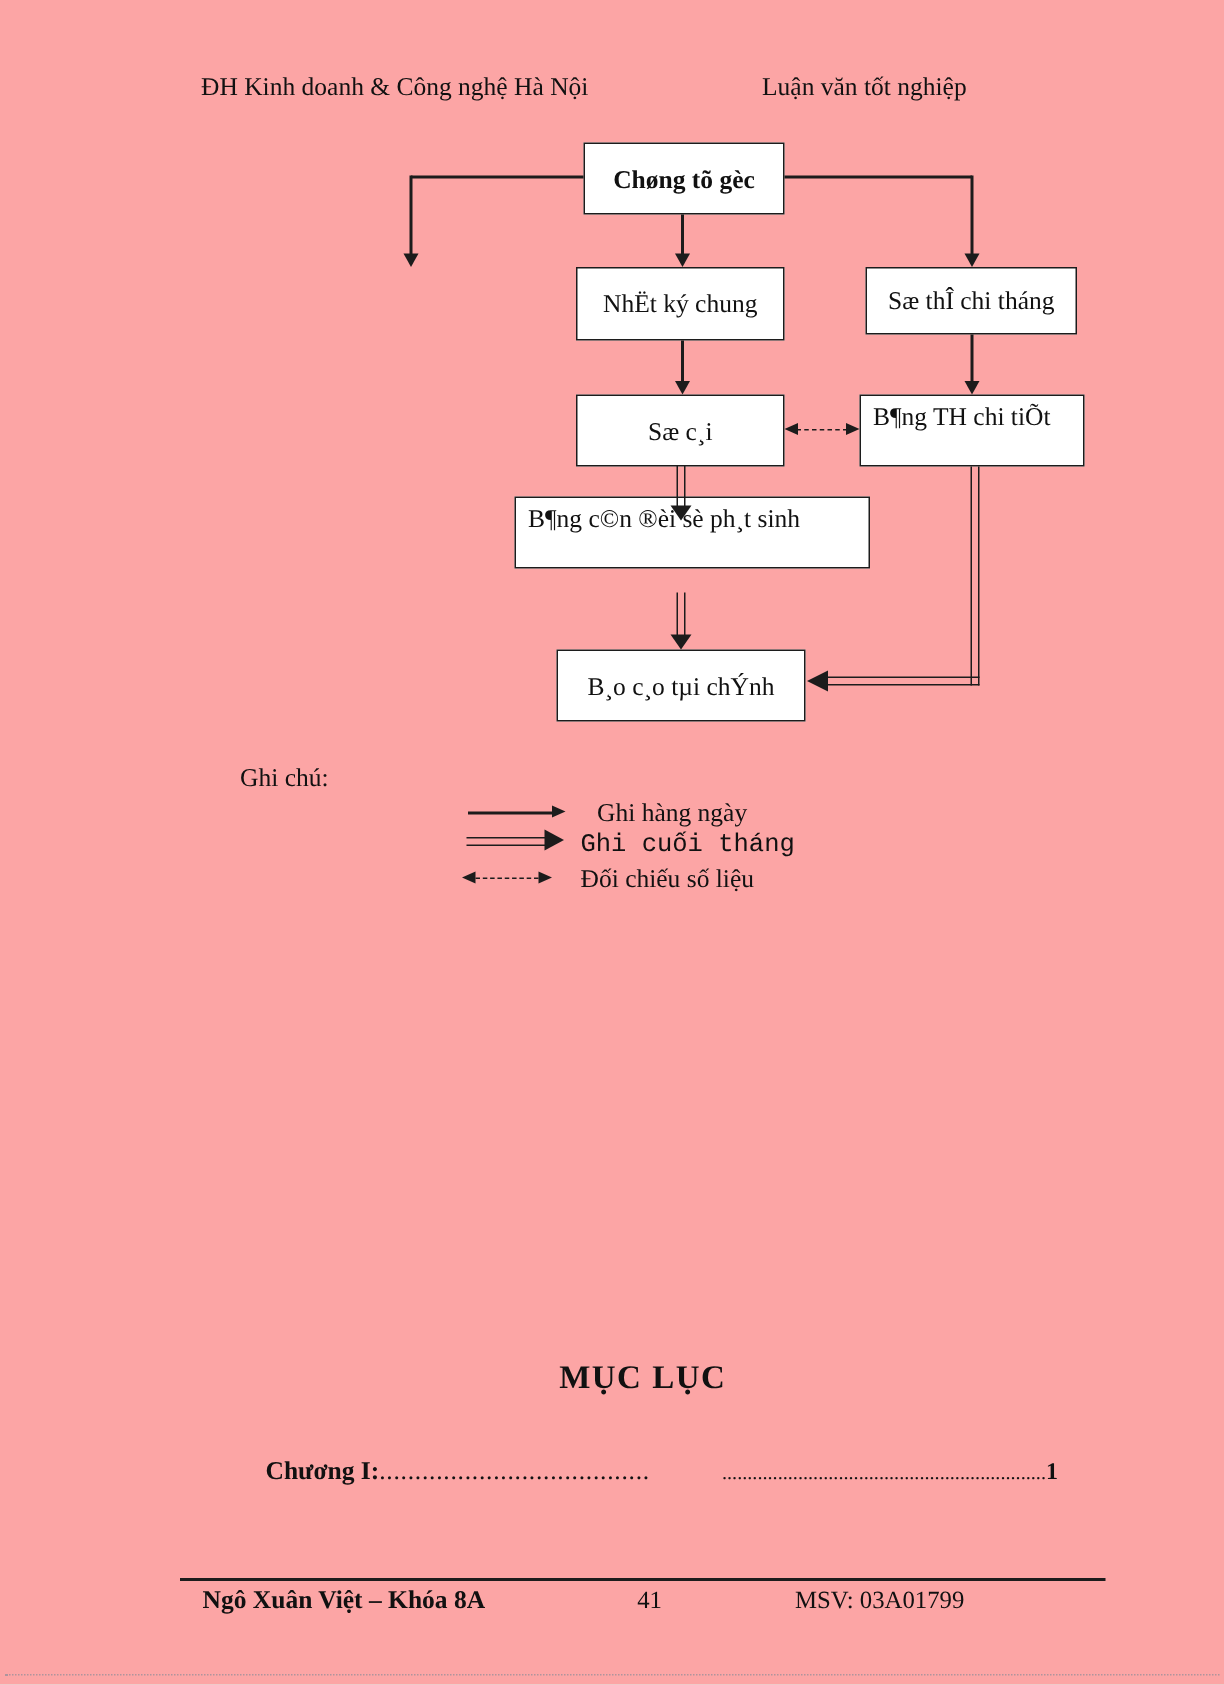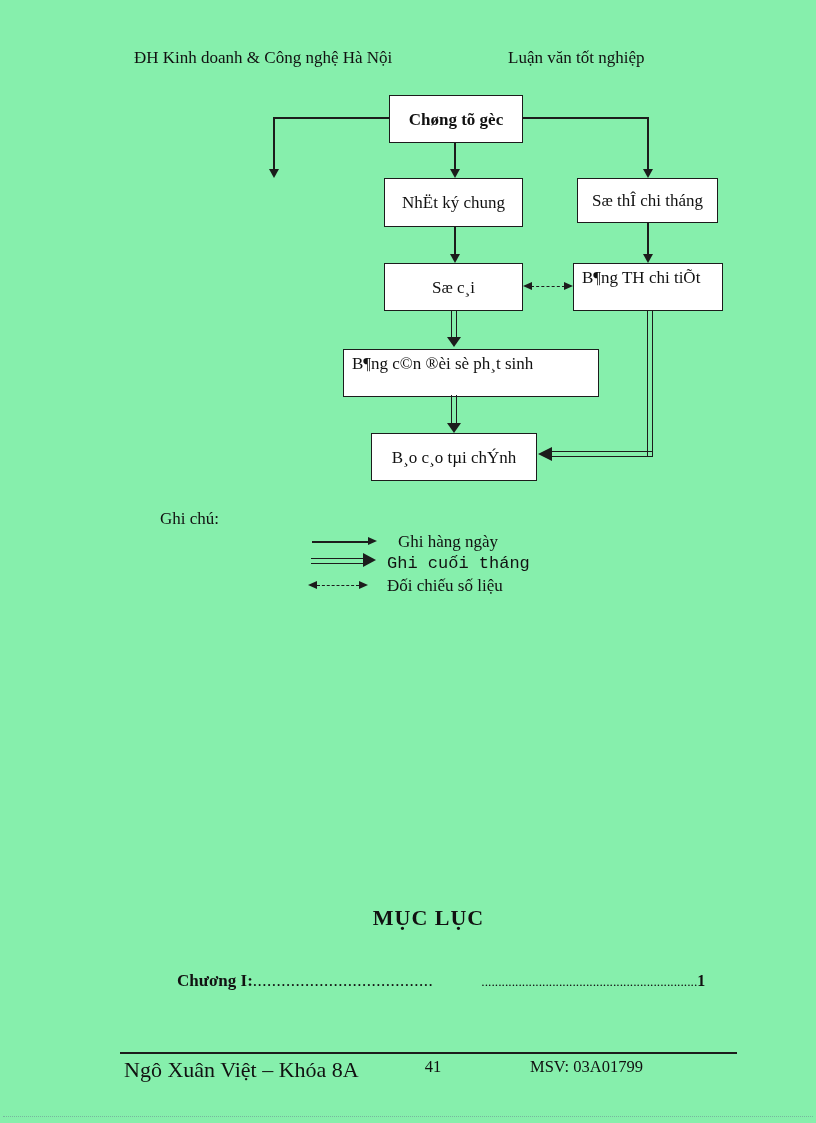--- a/index.html
+++ b/index.html
@@ -1,20 +1,20 @@
 <!DOCTYPE html>
 <html><head>
 <meta charset="utf-8">
 <style>
   html,body{margin:0;padding:0;background:#e8e8e8;}
   .page{
     position:relative;
     width:816px;height:1123px;
     margin:0 auto;
-    background:#86efac;
+    background:#fca5a5;
     font-family:"Liberation Serif","DejaVu Serif",serif;
     color:#111;
     overflow:hidden;
   }
   
   .hdr-left{position:absolute;left:134px;top:48px;font-size:17px;}
   .hdr-right{position:absolute;left:508px;top:48px;font-size:17px;}
 
   
   .fbox{
@@ -26,21 +26,21 @@
     text-align:center;line-height:21px;
     background:#fff;
   }
   .fbox.al{justify-content:flex-start;align-items:flex-start;text-align:left;padding:3px 6px 0 8px;}
   .b1{left:389px;top:95px;width:134px;height:48px;font-weight:bold;}
   .b2{left:210px;top:178px;width:124px;height:50px;}
   .b3{left:384px;top:178px;width:139px;height:49px;}
   .b4{left:577px;top:178px;width:141px;height:45px;}
   .b5{left:384px;top:263px;width:139px;height:48px;}
   .b6{left:573px;top:263px;width:150px;height:48px;}
-  .b7{left:343px;top:349px;width:256px;height:48px;font-family:Liberation Serif, serif;}
+  .b7{left:343px;top:331px;width:237px;height:48px;font-family:Liberation Serif, serif;}
   .b8{left:371px;top:433px;width:166px;height:48px;}
 
   
   .ln{position:absolute;background:#1c1c1c;}
   .dash{position:absolute;border-top:1.6px dashed #1c1c1c;background:none;}
   .dlv{position:absolute;width:6px;border-left:1.8px solid #1c1c1c;border-right:1.8px solid #1c1c1c;box-sizing:border-box;background:none;}
   .dlh{position:absolute;height:6px;border-top:1.8px solid #1c1c1c;border-bottom:1.8px solid #1c1c1c;box-sizing:border-box;background:none;}
   .ar{position:absolute;width:0;height:0;}
   .ar-down{border-left:5px solid transparent;border-right:5px solid transparent;border-top:9px solid #1c1c1c;}
   .ar-down-big{border-left:7px solid transparent;border-right:7px solid transparent;border-top:10px solid #1c1c1c;}
@@ -58,21 +58,21 @@
   .toc-row{position:absolute;left:135px;top:971px;width:582px;
            display:flex;align-items:baseline;white-space:nowrap;overflow:hidden;font-size:17px;margin-left:42px;}
   .toc-label{font-weight:bold;}
   .toc-dots-a{letter-spacing:0.5px;}
   .toc-gap{display:inline-block;width:48px;flex:none;}
   .toc-dots-b{font-size:13.5px;overflow:hidden;}
   .toc-page{font-weight:bold;font-size:16px;}
 
   
   .ft-rule{position:absolute;left:120px;top:1052px;width:617px;height:1.6px;background:#1c1c1c;}
-  .ft-left{position:absolute;left:124px;top:1057px;font-size:22px;}
+  .ft-left{position:absolute;left:135px;top:1057px;font-size:17px;font-weight:bold;}
   .ft-page{position:absolute;left:433px;top:1057px;transform:translateX(-50%);font-size:16.5px;}
   .ft-right{position:absolute;left:530px;top:1057px;font-size:16.5px;}
   .bottom-dotted{position:absolute;left:3px;right:3px;top:1116px;border-top:1px dotted rgba(110,135,150,0.55);}
 </style>
 </head>
 <body>
 
 <div class="page">
 
   <div class="hdr-left">ĐH Kinh doanh &amp; Công nghệ Hà Nội</div>

